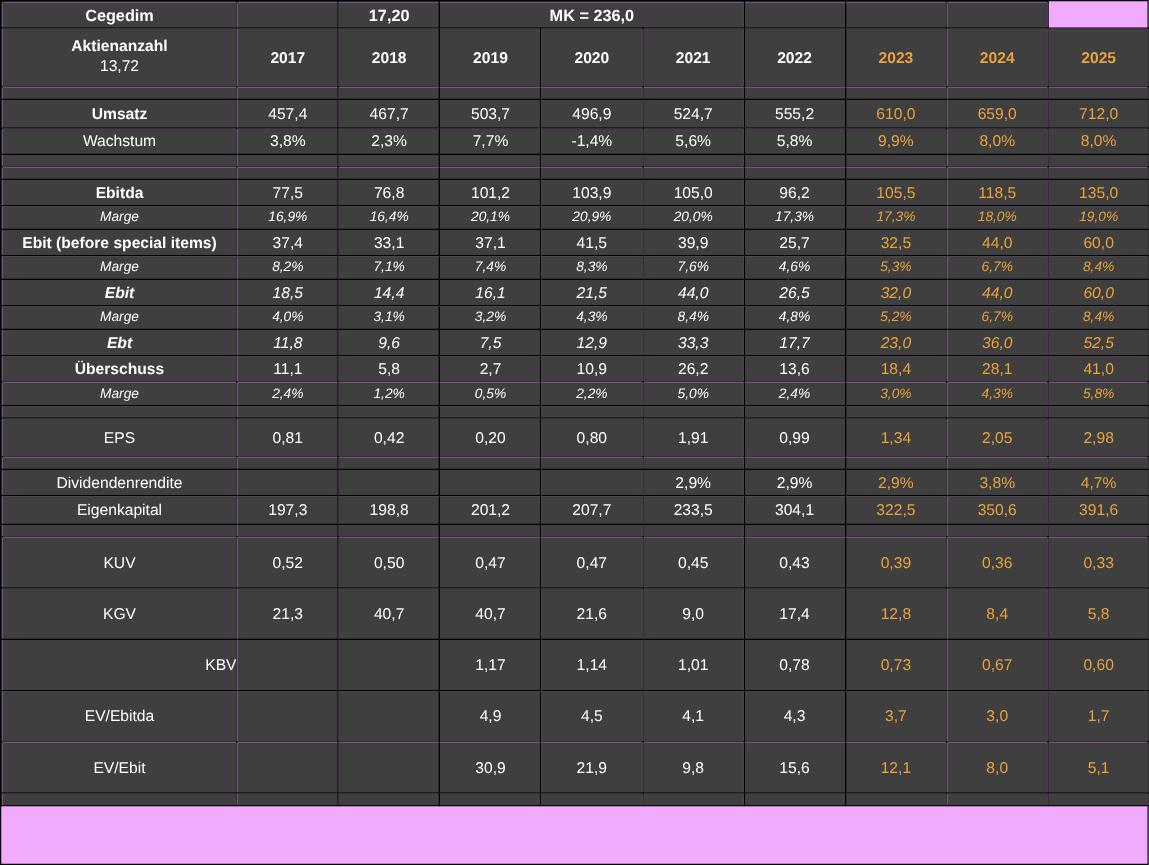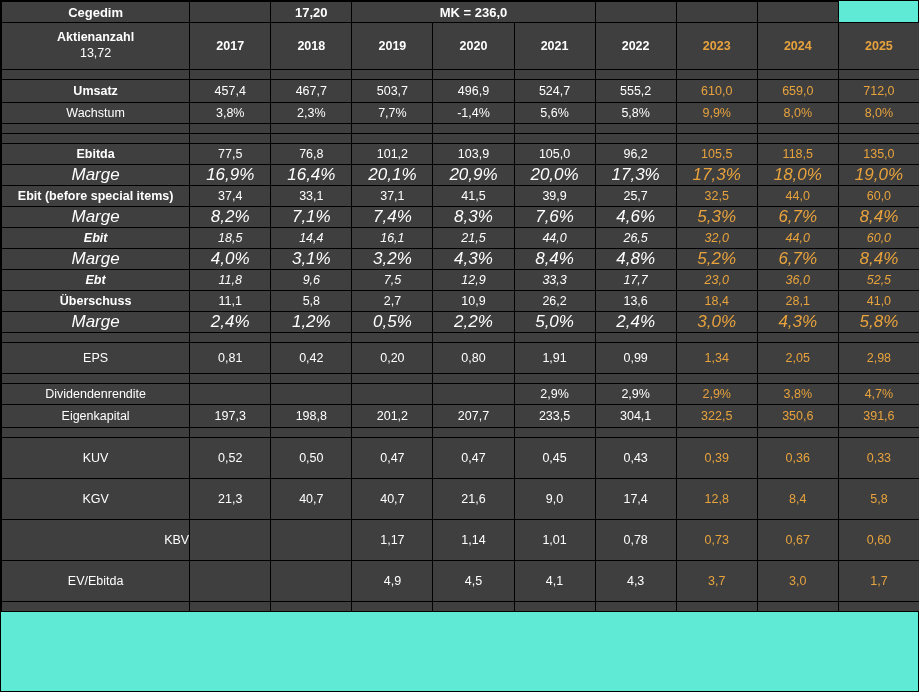--- a/index.html
+++ b/index.html
@@ -12,21 +12,21 @@
     height: 692px;
     font-family: "Liberation Sans", sans-serif;
     color: #ffffff;
     overflow: hidden;
   }
   #sheet {
     width: 919px;
     height: 692px;
     box-sizing: border-box;
     border: 1px solid #000;
-    background: #5eead4;
+    background: #f0abfc;
   }
   table {
     border-collapse: collapse;
     width: 919px;
     table-layout: fixed;
   }
   td {
     border: 1px solid #000;
     font-size: 12.5px;
     color: #ffffff;
@@ -37,21 +37,21 @@
     overflow: hidden;
     white-space: nowrap;
   }
   col.lbl { width: 188px; }
   col.yr  { width: 81px; }
   .label {
     text-align: center;
   }
   .bold { font-weight: bold; }
   .ital { font-style: italic; }
-  .small { font-size: 17px; }
+  .small { font-size: 11px; }
   .gold { color: #e8a33d; }
   .title-row td {
     font-weight: bold;
     font-size: 13px;
   }
   .spacer td { height: 9px; }
   .tall td { height: 30px; }
   .blank { border-left: 1px solid #000; border-right: 1px solid #000; }
   .mk {
     text-align: center;
@@ -413,20 +413,32 @@
         <td></td>
         <td>4,9</td>
         <td>4,5</td>
         <td>4,1</td>
         <td>4,3</td>
         <td class="gold">3,7</td>
         <td class="gold">3,0</td>
         <td class="gold">1,7</td>
       </tr>
 
+      <tr class="tall">
+        <td class="label" style="height:40px;">EV/Ebit</td>
+        <td></td>
+        <td></td>
+        <td>30,9</td>
+        <td>21,9</td>
+        <td>9,8</td>
+        <td>15,6</td>
+        <td class="gold">12,1</td>
+        <td class="gold">8,0</td>
+        <td class="gold">5,1</td>
+      </tr>
 
       <tr class="spacer">
         <td></td>
           <td></td>
           <td></td>
           <td></td>
           <td></td>
           <td></td>
           <td></td>
           <td></td>

